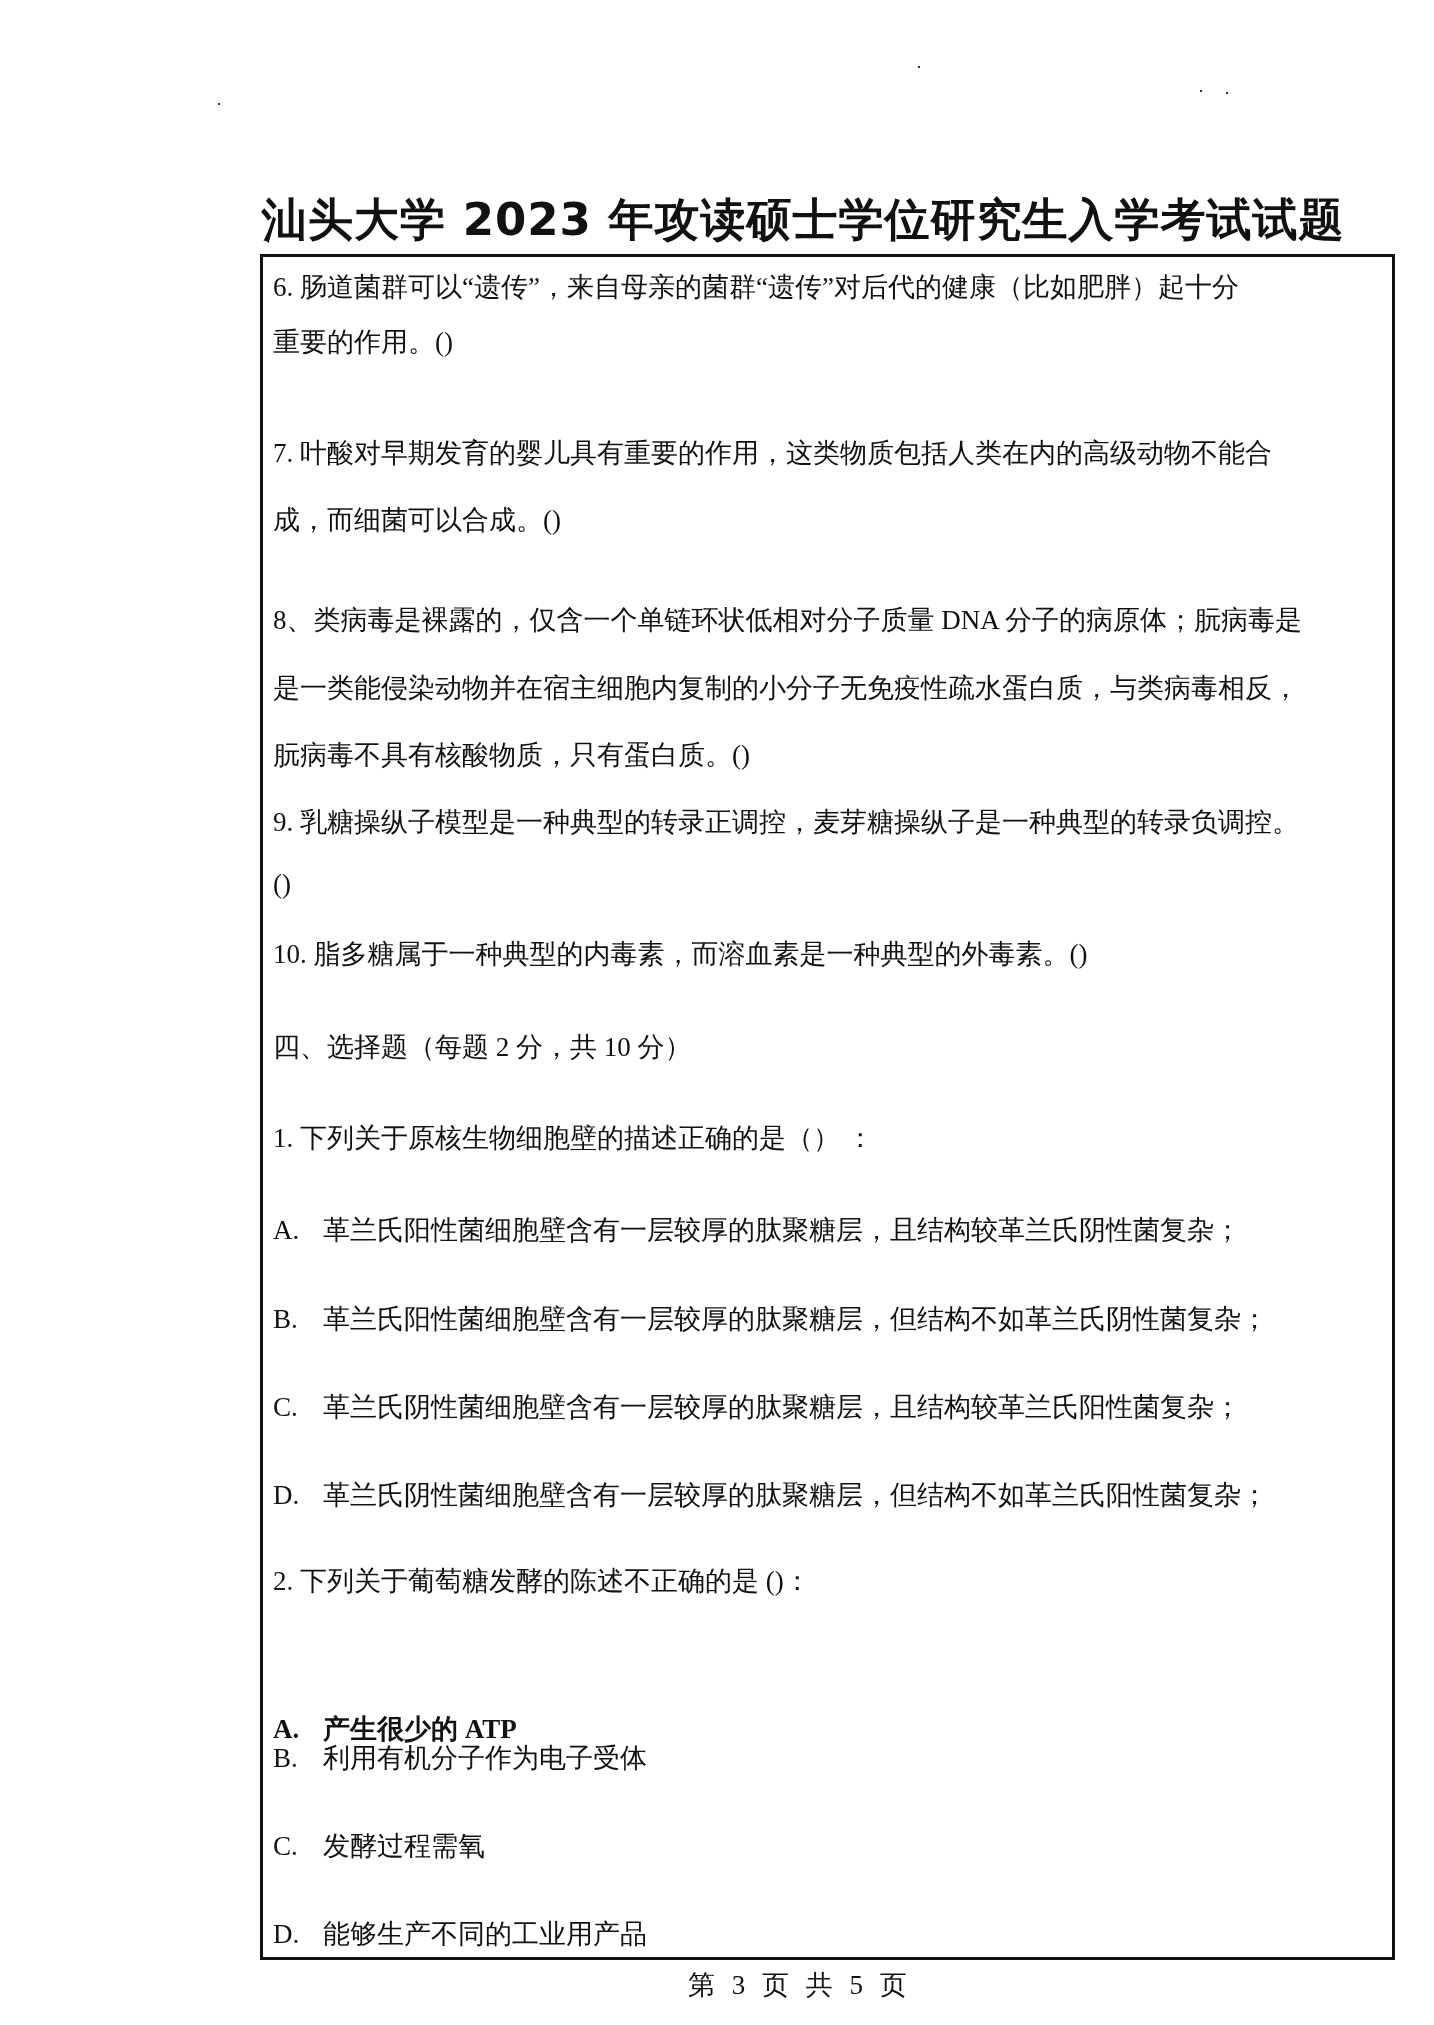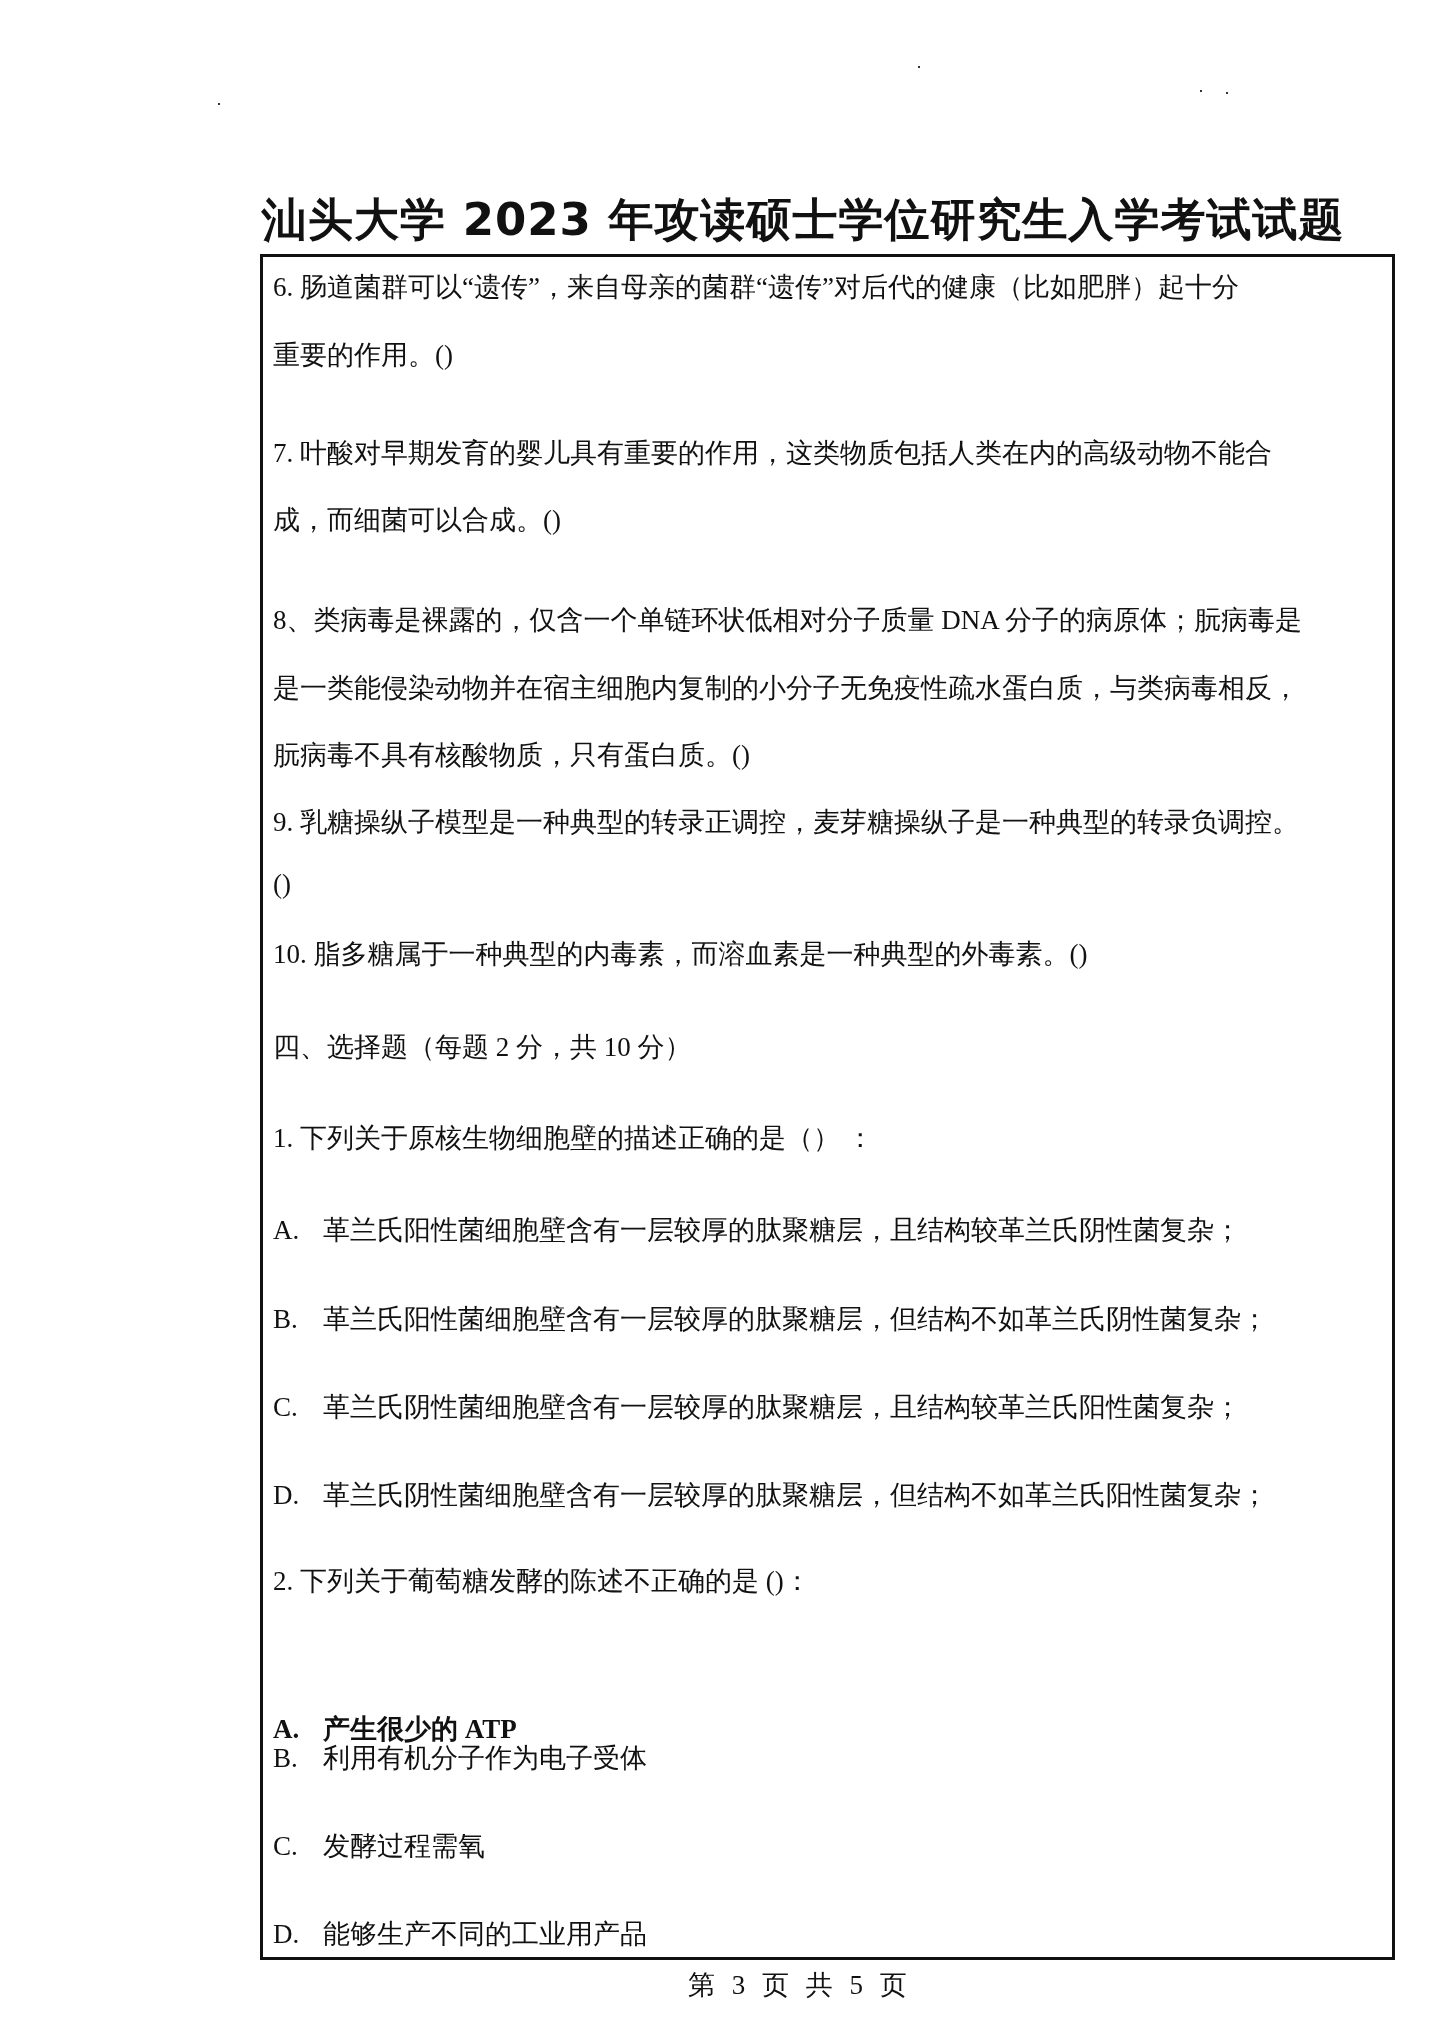--- a/index.html
+++ b/index.html
@@ -35,21 +35,21 @@
 <div class="speck" style="left:918px;top:66px;"></div>
 <div class="speck" style="left:1200px;top:90px;"></div>
 <div class="speck" style="left:1226px;top:92px;"></div>
 <div class="speck" style="left:218px;top:103px;"></div>
 
 <div class="title">汕头大学 2023 年攻读硕士学位研究生入学考试试题</div>
 
 <div class="frame"></div>
 
 <div class="line" style="top:287px;">6. 肠道菌群可以“遗传”，来自母亲的菌群“遗传”对后代的健康（比如肥胖）起十分</div>
-<div class="line" style="top:355px;">重要的作用。()</div>
+<div class="line" style="top:342px;">重要的作用。()</div>
 
 <div class="line" style="top:453px;">7. 叶酸对早期发育的婴儿具有重要的作用，这类物质包括人类在内的高级动物不能合</div>
 <div class="line" style="top:520px;">成，而细菌可以合成。()</div>
 
 <div class="line" style="top:620px;text-align:right;">8、类病毒是裸露的，仅含一个单链环状低相对分子质量 DNA 分子的病原体；朊病毒是</div>
 <div class="line" style="top:688px;">是一类能侵染动物并在宿主细胞内复制的小分子无免疫性疏水蛋白质，与类病毒相反，</div>
 <div class="line" style="top:755px;">朊病毒不具有核酸物质，只有蛋白质。()</div>
 
 <div class="line" style="top:822px;">9. 乳糖操纵子模型是一种典型的转录正调控，麦芽糖操纵子是一种典型的转录负调控。</div>
 <div class="line" style="top:884px;">()</div>

